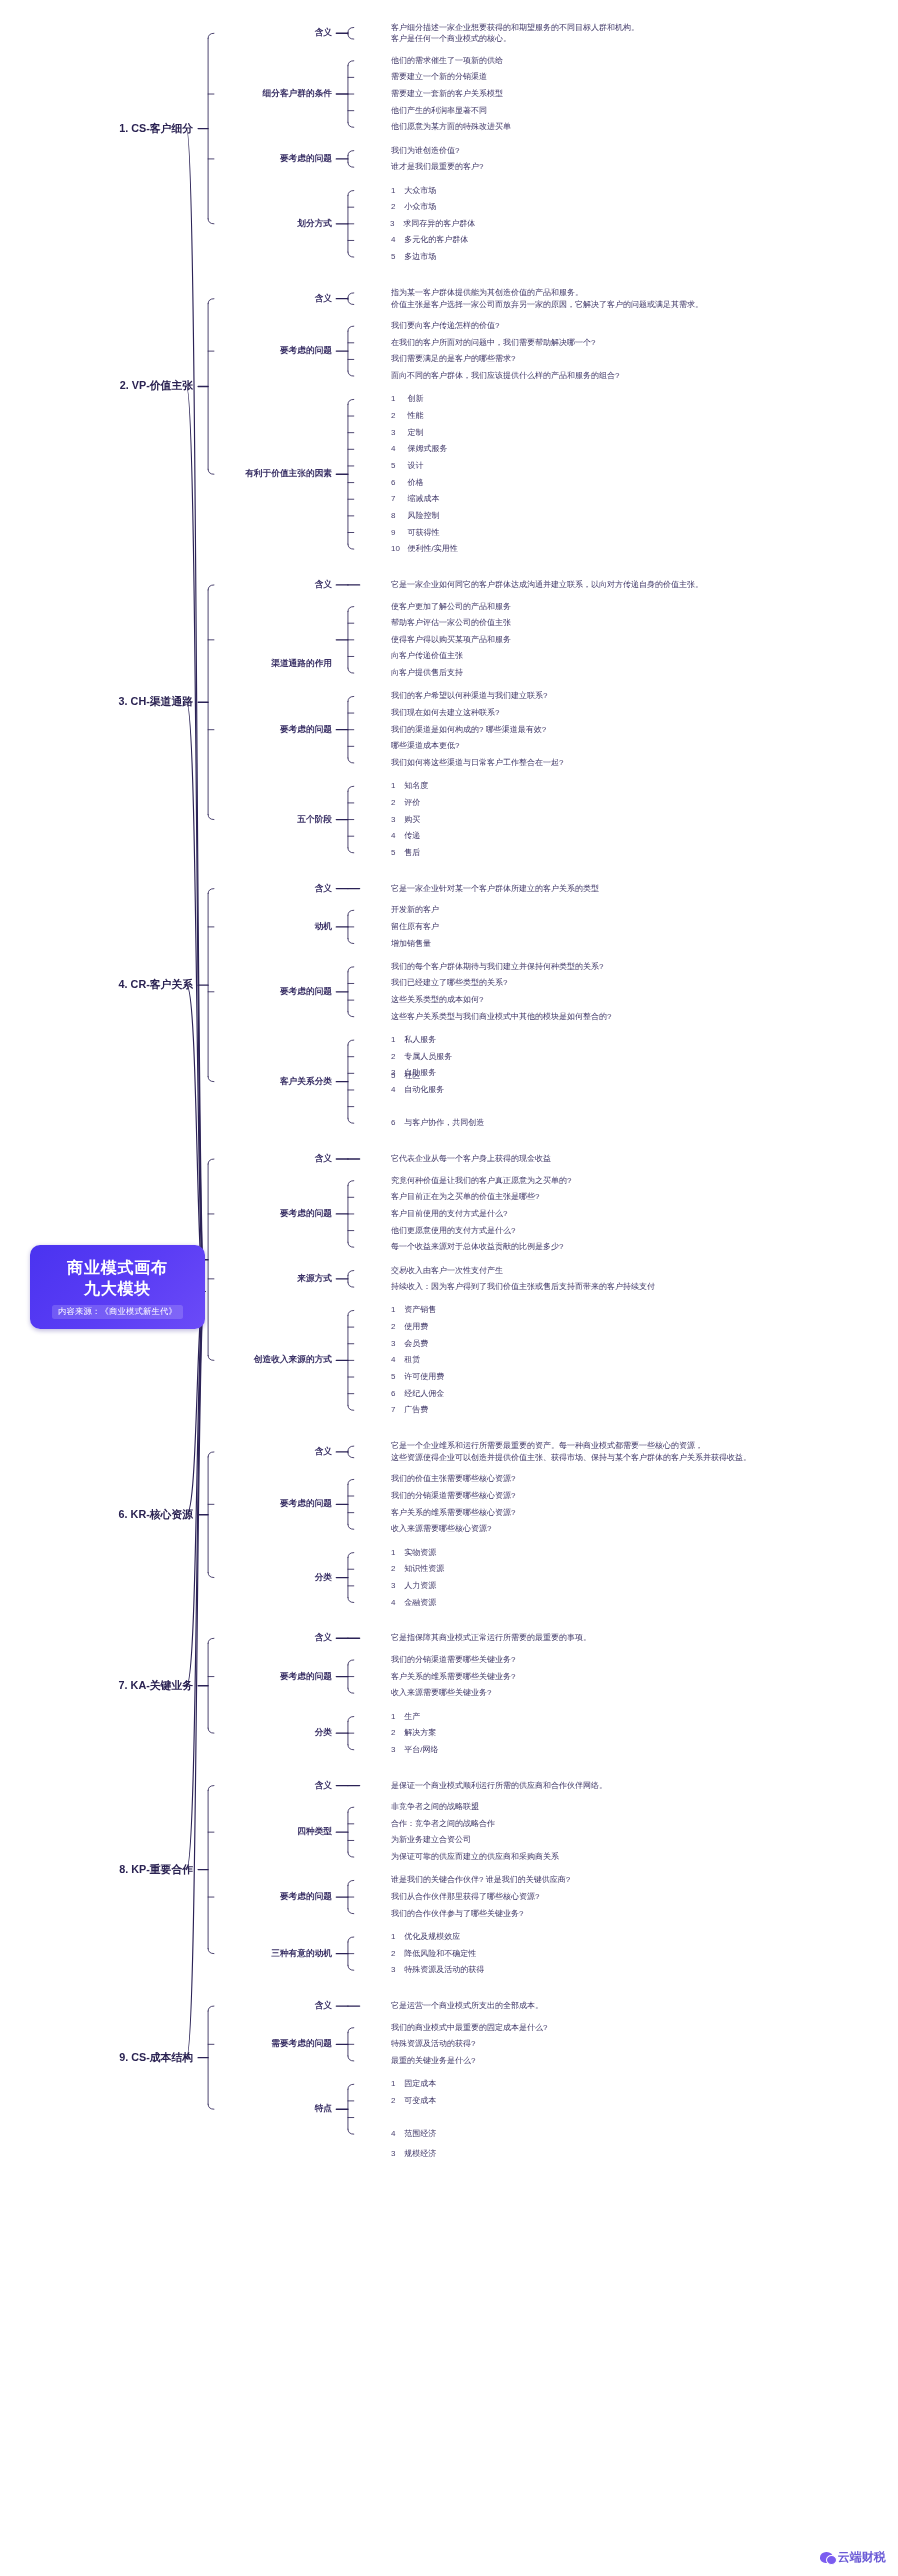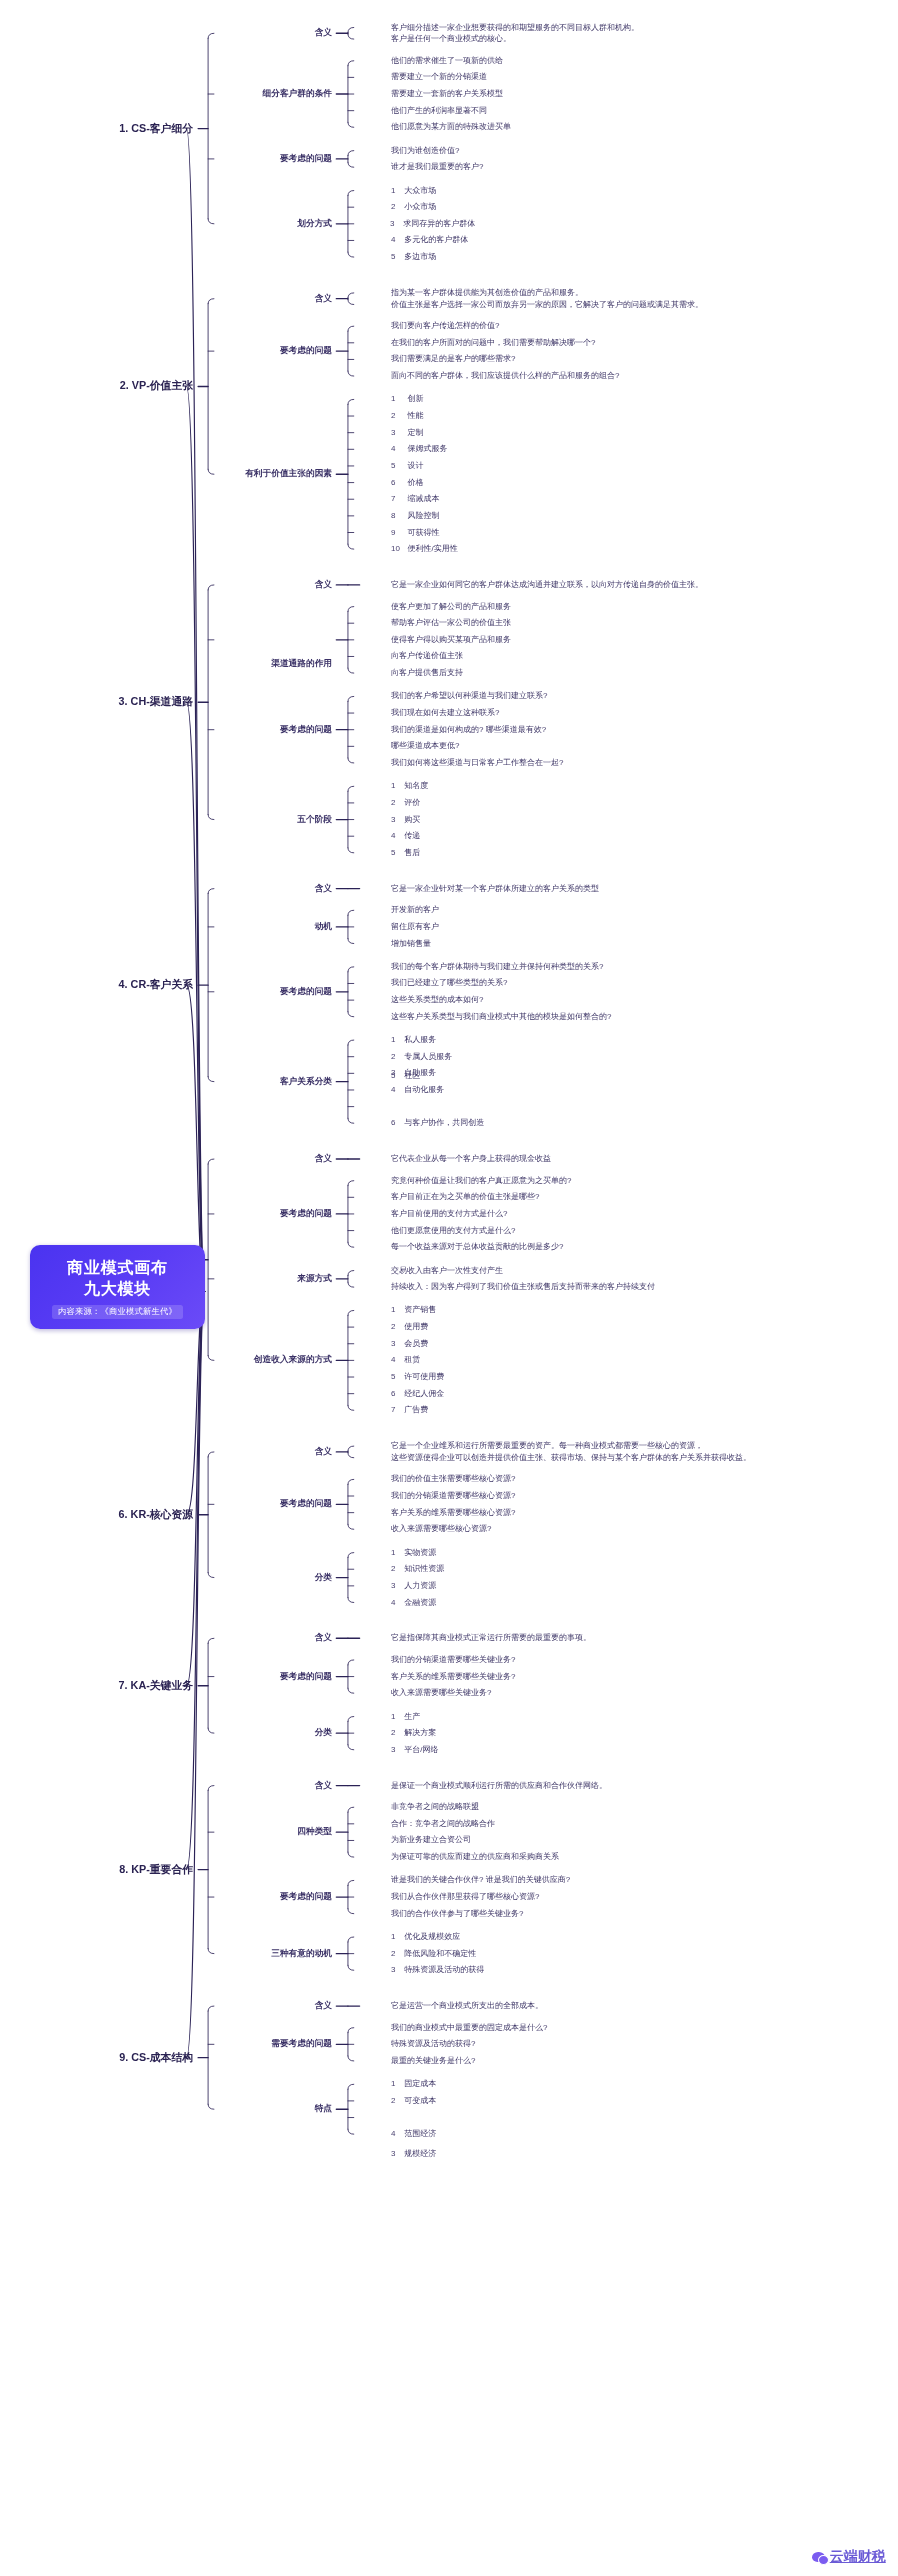--- a/index.html
+++ b/index.html
@@ -110,25 +110,24 @@
   #footer .wx-icon:after {
     content:"";
     position:absolute;
     width:9.2px;height:8.3px;
     background:#7b5cf0;
     border-radius:50%;
     right:-4.2px;bottom:-2.5px;
     border:1.2px solid #fff;
   }
   #footer .wx-text {
-    font-size: 14px;
+    font-size: 12px;
     color: #6b5bd6;
     font-weight: 600;
     white-space: nowrap;
-    text-decoration: underline;
   }
 </style>
 </head>
 <body>
 
 <div id="page">
 
   <svg id="wires" viewBox="0 0 1080 3096" preserveAspectRatio="none">
       <path d="M238,154.5 H250" fill="none" stroke="#2b2256" stroke-width="1.6" stroke-linecap="round" stroke-linejoin="round"></path>
       <path d="M250,46 Q250,40 257,40" fill="none" stroke="#2b2256" stroke-width="1" stroke-linecap="round" stroke-linejoin="round"></path>

